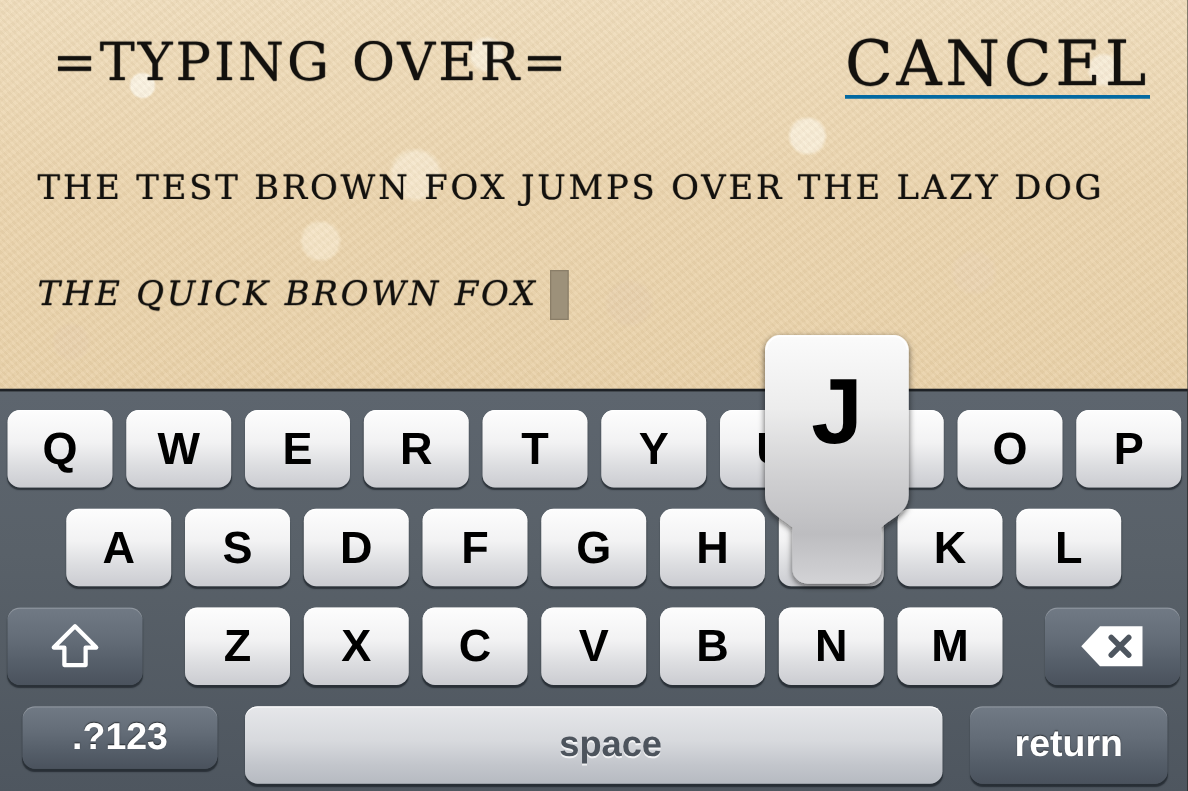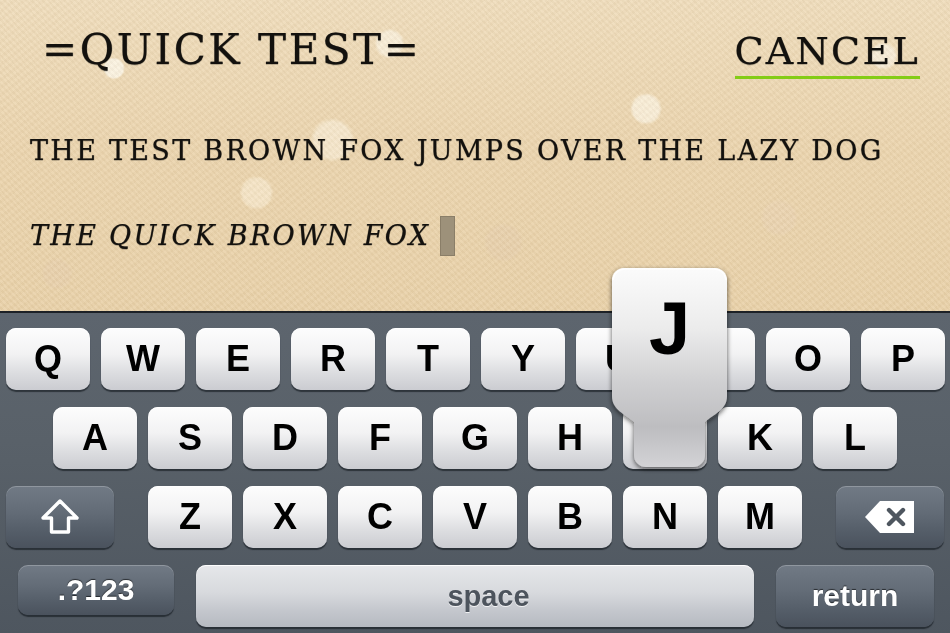--- a/index.html
+++ b/index.html
@@ -56,23 +56,23 @@
 
   #title {
     position: absolute;
     left: 42px; top: 26px;
     font-size: 42px;
     line-height: 48px;
   }
   #cancel {
     position: absolute;
     right: 30px; top: 28px;
-    font-size: 38px;
+    font-size: 50px;
     line-height: 46px;
-    border-bottom: 3px solid #84cc16;
+    border-bottom: 3px solid #0369a1;
     padding-bottom: 2px;
     cursor: pointer;
   }
 
   #prompt-line {
     position: absolute;
     left: 30px; top: 131px;
     font-size: 27px;
     line-height: 40px;
     letter-spacing: 0.085em;
@@ -175,21 +175,21 @@
 </style>
 </head>
 <body>
 
 <div id="screen">
 
   <div id="paper">
     <div id="paper-grain"></div>
   </div>
 
-  <div id="title" class="tw">=QUICK TEST=</div>
+  <div id="title" class="tw">=TYPING OVER=</div>
 
   <div id="cancel" class="tw">CANCEL</div>
 
   <div id="prompt-line" class="tw">THE TEST BROWN FOX JUMPS OVER THE LAZY DOG</div>
 
   <div id="typed-area">
     <div id="typed-line" class="tw">THE QUICK BROWN FOX</div>
     <div id="cursor"></div>
   </div>
 

